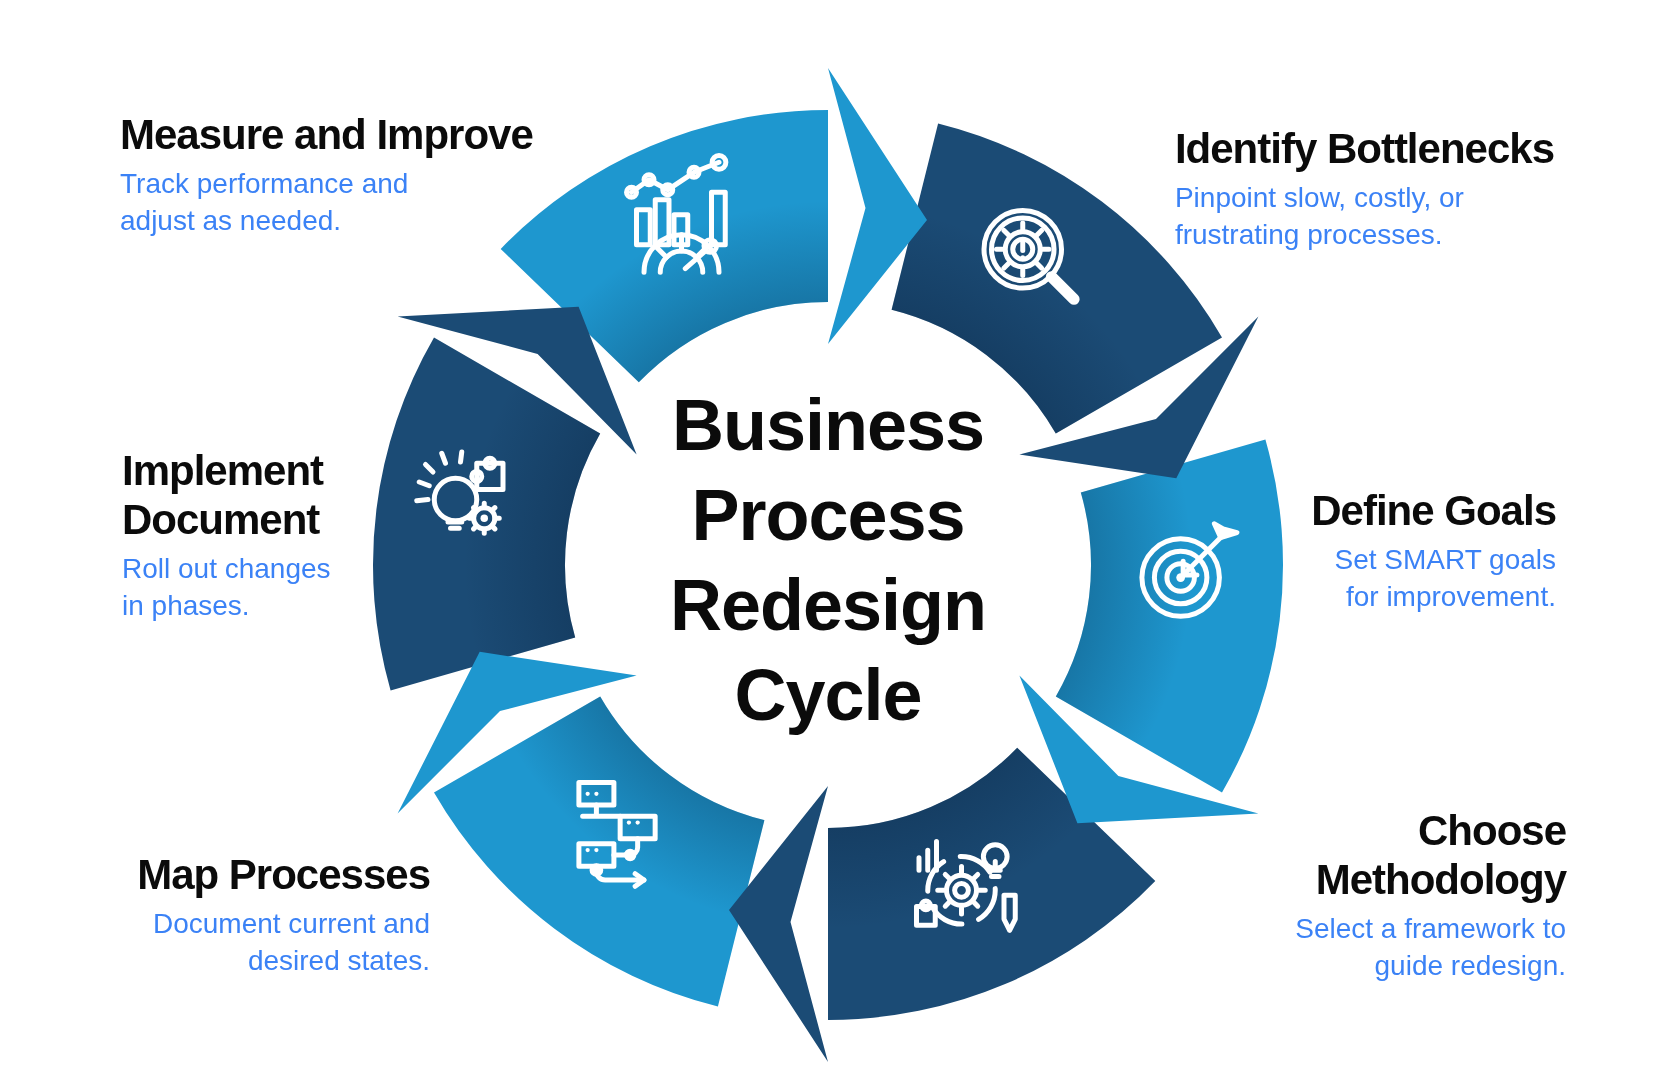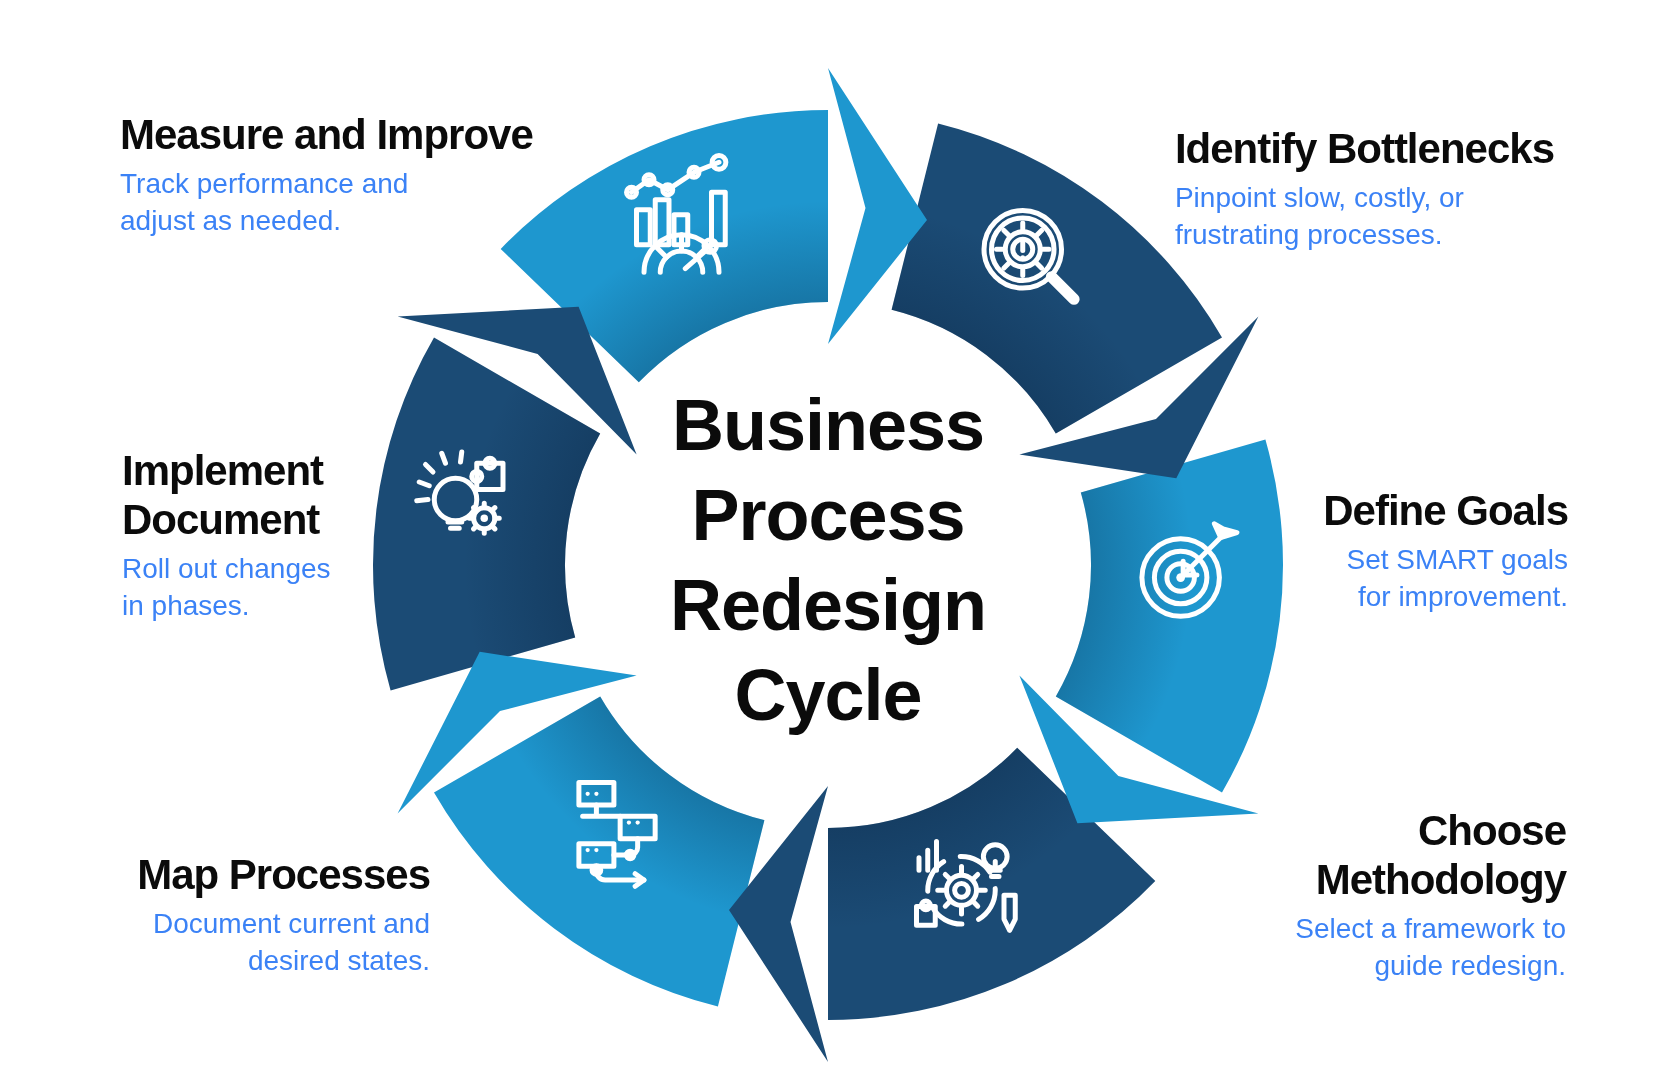--- a/index.html
+++ b/index.html
@@ -12,21 +12,21 @@
   .center-title{
     position:absolute;left:828px;top:560px;transform:translate(-50%,-50%);
     text-align:center;font-weight:bold;font-size:72px;line-height:90px;
     letter-spacing:-1px;color:#0b0b0b;white-space:nowrap;
   }
   .step{position:absolute;}
   .step .t{font-weight:bold;font-size:42px;line-height:49px;letter-spacing:-1px;color:#0b0b0b;}
   .step .d{font-size:28px;line-height:37px;color:#3b82f6;margin-top:6px;}
   #step-measure{left:120px;top:110px;text-align:left;}
   #step-identify{right:120px;top:124px;text-align:left;}
-  #step-define{right:106px;top:486px;text-align:right;}
+  #step-define{right:118px;top:486px;text-align:right;}
   #step-choose{right:108px;top:806px;text-align:right;}
   #step-map{left:128px;top:834px;width:302px;text-align:right;margin-top:16px;}
   #step-implement{left:122px;top:446px;text-align:left;}
 </style>
 </head>
 <body>
 
 <div class="stage">
 
   <svg id="cycle-svg" width="1674" height="1081" viewBox="0 0 1674 1081">

